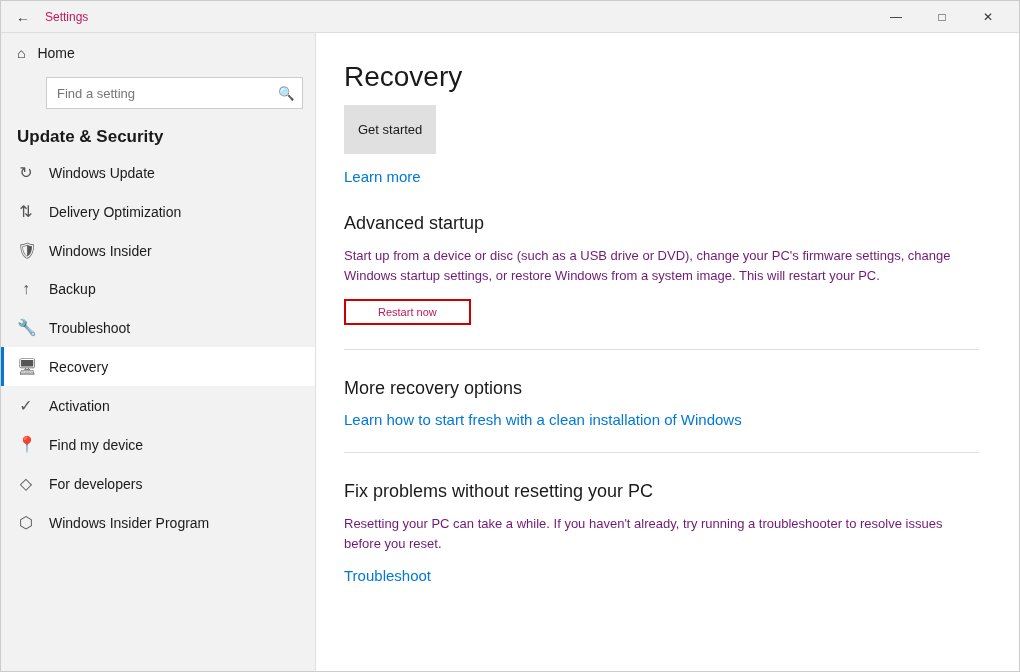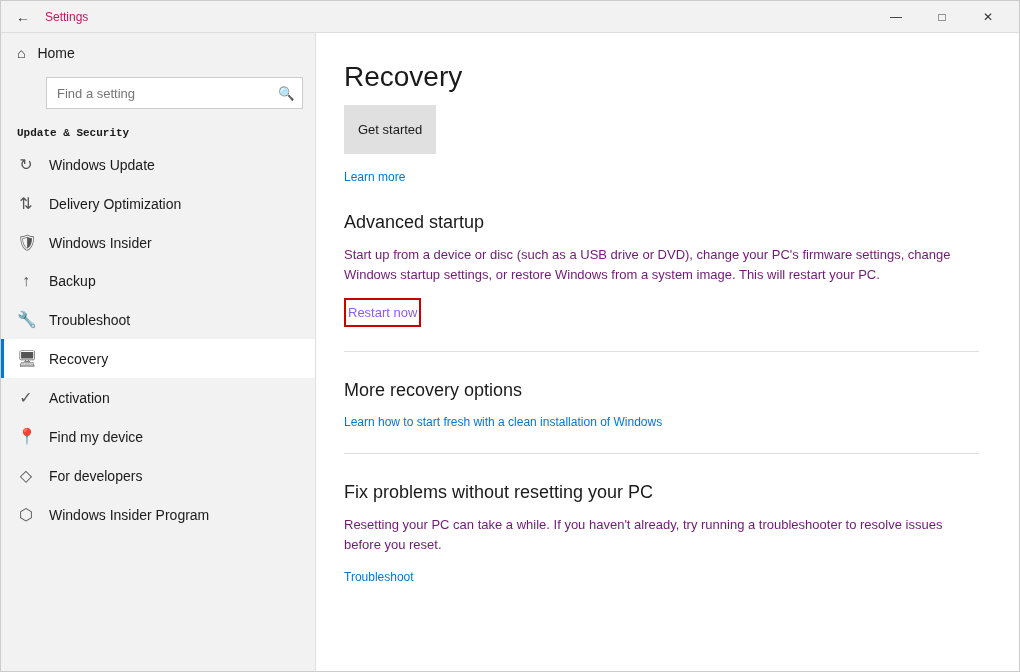--- a/index.html
+++ b/index.html
@@ -112,24 +112,23 @@
       display: flex;
       align-items: center;
       justify-content: center;
       background: transparent;
       border: none;
       cursor: pointer;
       color: #555;
     }
     .sidebar-section-label {
       padding: 10px 16px 6px 16px;
-      font-size: 11px;
+      font-size: 17px;
       font-weight: 700;
       color: #1a1a1a;
-      font-family: Liberation Mono, monospace;
     }
     .sidebar-item {
       display: flex;
       align-items: center;
       padding: 10px 16px;
       cursor: pointer;
       gap: 14px;
       font-size: 14px;
       color: #1a1a1a;
       position: relative;
@@ -165,45 +164,45 @@
       color: #1a1a1a;
       border: none;
       padding: 17px 14px;
       font-size: 13px;
       cursor: pointer;
       margin-bottom: 14px;
     }
     .link {
       color: #0078d7;
       cursor: pointer;
-      font-size: 12px;
+      font-size: 15px;
       text-decoration: none;
       text-align: right;
     }
     .section-title {
       font-size: 18px;
       font-weight: 400;
       color: #1a1a1a;
       margin-top: 28px;
       margin-bottom: 12px;
     }
     .section-desc {
       font-size: 13px;
       color: #701a75;
       line-height: 1.5;
       margin-bottom: 14px;
       max-width: 640px;
     }
     .restart-btn {
       display: inline-block;
       background: transparent;
-      color: #8b5cf6;
+      color: #be185d;
       border: 2px solid #cc0000;
-      padding: 5px 2px;
-      font-size: 13px;
+      padding: 5px 32px;
+      font-size: 11px;
       cursor: pointer;
       font-family: 'Segoe UI', Arial, sans-serif;
     }
     .divider {
       height: 1px;
       background: #e0e0e0;
       margin: 24px 0;
     }
   </style>
 </head>

